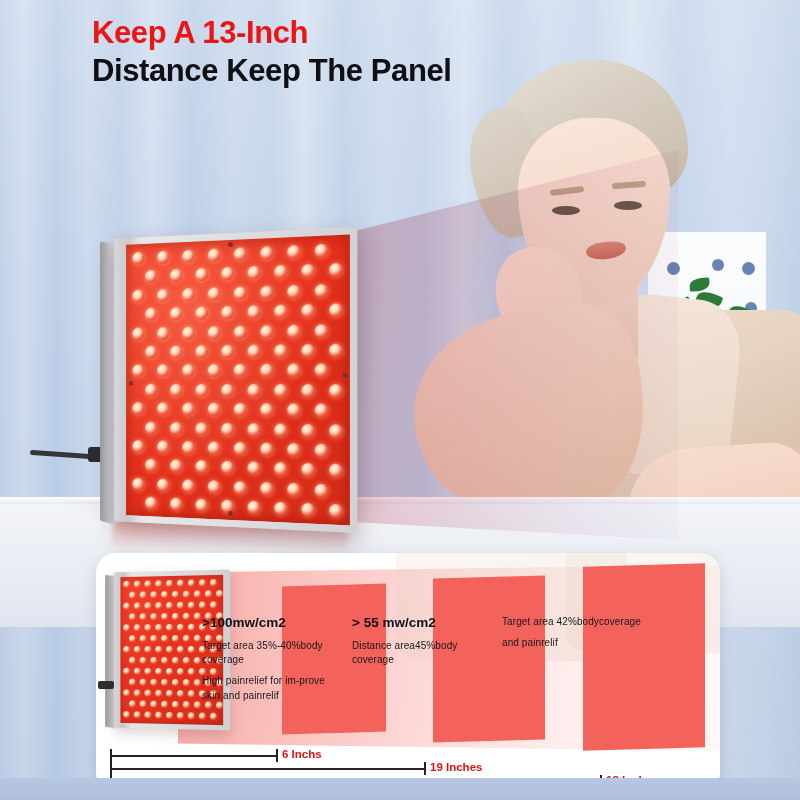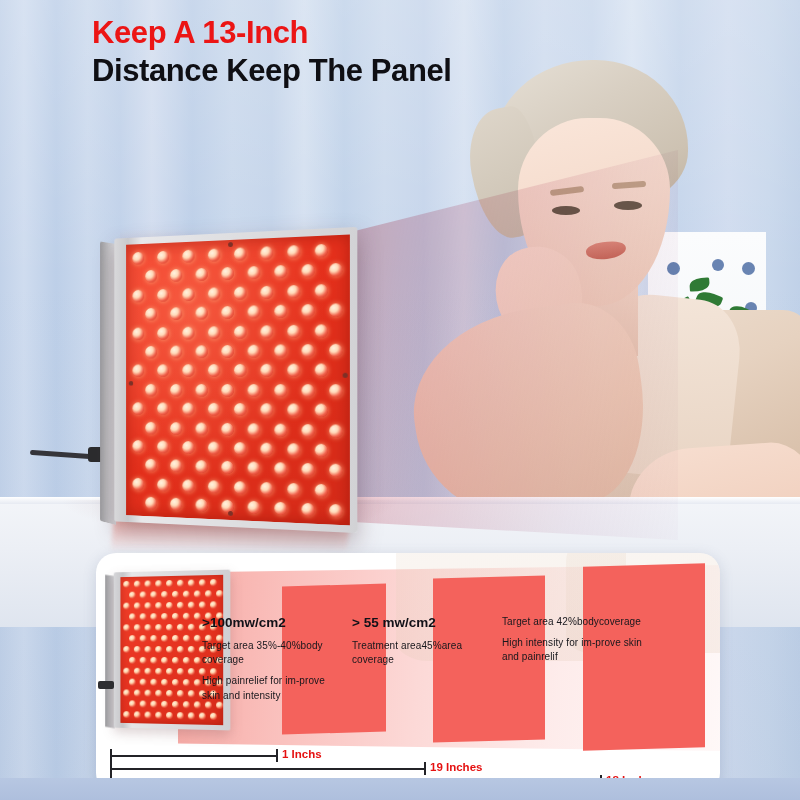--- a/index.html
+++ b/index.html
@@ -631,42 +631,41 @@
         </div>
     </div>
     <div class="mini-cord"></div>
 
     <div class="lbl" style="left:106px;top:62px;width:150px;">
       <div class="lbl-title">&gt;100mw/cm2</div>
       <div class="lbl-line">Target area 35%-40%body</div>
       <div class="lbl-line">coverage</div>
       <div class="lbl-gap"></div>
       <div class="lbl-line">High painrelief for im-prove</div>
-      <div class="lbl-line">skin and intensity</div>
+      <div class="lbl-line">skin and painrelif</div>
     </div>
 
     <div class="lbl" style="left:256px;top:62px;width:150px;">
       <div class="lbl-title">&gt; 55 mw/cm2</div>
-      <div class="lbl-line">Treatment area45%area</div>
+      <div class="lbl-line">Distance area45%body</div>
       <div class="lbl-line">coverage</div>
     </div>
 
     <div class="lbl" style="left:406px;top:62px;width:190px;">
       <div class="lbl-line">Target area 42%bodycoverage</div>
       <div class="lbl-gap"></div>
-      <div class="lbl-line">High intensity for im-prove skin</div>
       <div class="lbl-line">and painrelif</div>
     </div>
 
     <div class="ruler">
 
       <div class="r-cap" style="left:14px;top:196px;height:13px;"></div>
       <div class="r-line" style="left:14px;top:202px;width:166px;"></div>
       <div class="r-cap" style="left:180px;top:196px;height:13px;"></div>
-      <div class="r-label" style="left:186px;top:195px;">1 Inchs</div>
+      <div class="r-label" style="left:186px;top:195px;">6 Inchs</div>
 
       <div class="r-cap" style="left:14px;top:209px;height:13px;"></div>
       <div class="r-line" style="left:14px;top:215px;width:314px;"></div>
       <div class="r-cap" style="left:328px;top:209px;height:13px;"></div>
       <div class="r-label" style="left:334px;top:208px;">19 Inches</div>
 
       <div class="r-cap" style="left:14px;top:222px;height:13px;"></div>
       <div class="r-line" style="left:14px;top:228px;width:490px;"></div>
       <div class="r-cap" style="left:504px;top:222px;height:13px;"></div>
       <div class="r-label" style="left:510px;top:221px;">18 Inches</div>

